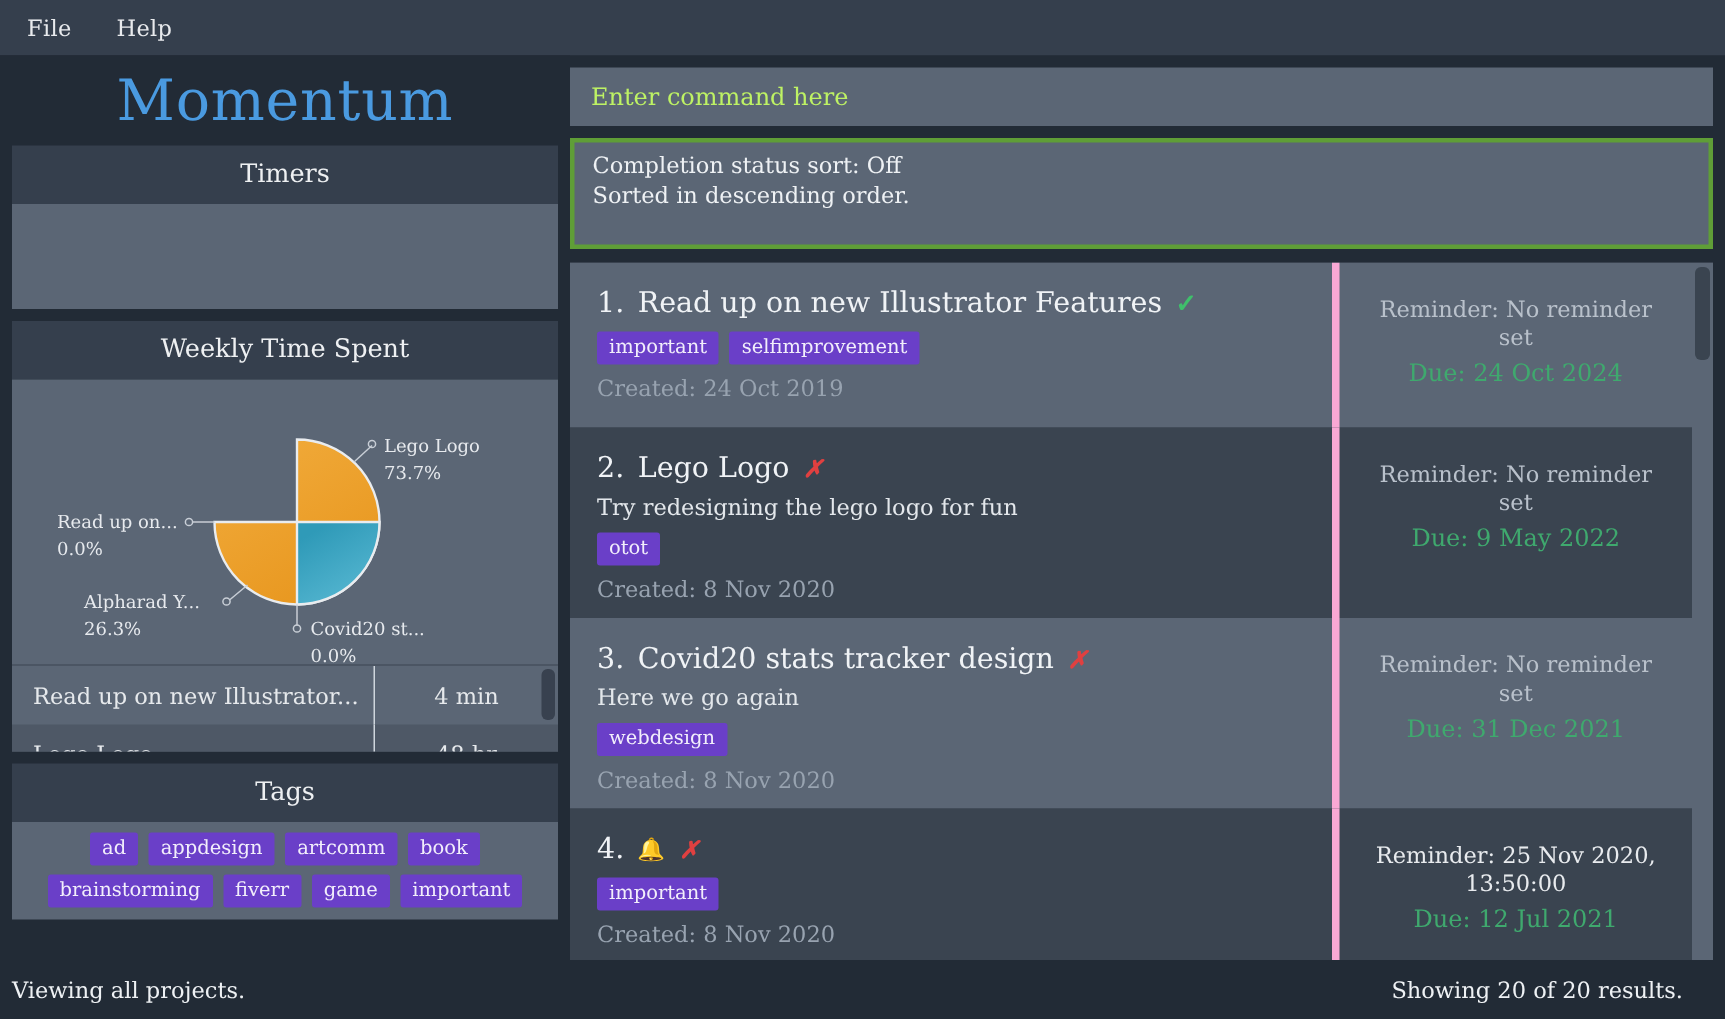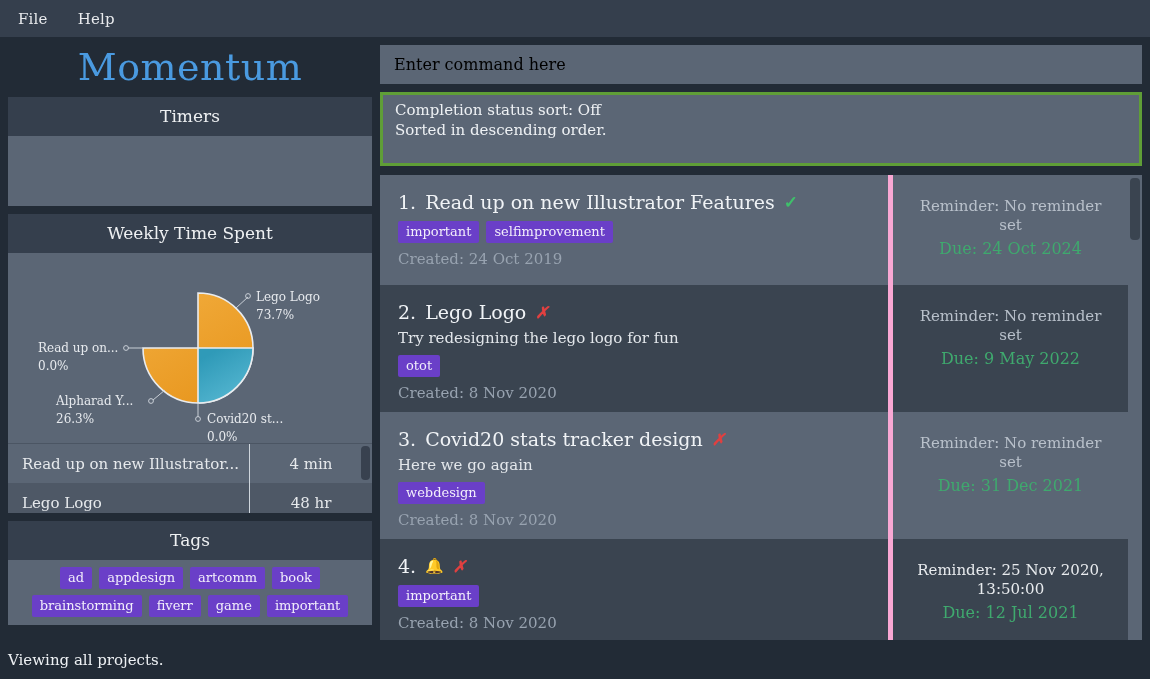--- a/index.html
+++ b/index.html
@@ -72,21 +72,21 @@
   
   .chart-body {
     height: 190px;
     position: relative;
     overflow: hidden;
   }
   .chart-svg { display: block; }
 
   .time-table {
     background: #5b6675;
-    height: 70px;
+    height: 58px;
     overflow: hidden;
     position: relative;
     border-top: 1px solid #4b5563;
   }
   .tt-row {
     display: flex;
     height: 39px;
     align-items: center;
   }
   .tt-row.alt { background: #4e5866; }
@@ -134,21 +134,21 @@
   .content {
     flex: 1 1 auto;
     display: flex;
     flex-direction: column;
     padding: 8px 8px 0 0;
     min-width: 0;
   }
   .command-input {
     height: 40px;
     background: #5b6675;
-    color: #000000;
+    color: #bef264;
     font-size: 16px;
     padding: 0 14px;
     border: none;
     outline: none;
     font-family: "DejaVu Serif", "Liberation Serif", serif;
     display: flex;
     align-items: center;
   }
   .status-box {
     margin-top: 8px;
@@ -454,13 +454,14 @@
 
       <div class="list-scrollbar">
         <div class="list-thumb"></div>
       </div>
     </div>
   </div>
 </div>
 
 <div class="statusbar">
   <span>Viewing all projects.</span>
+  <span>Showing 20 of 20 results.</span>
 </div>
 
 </body></html>

